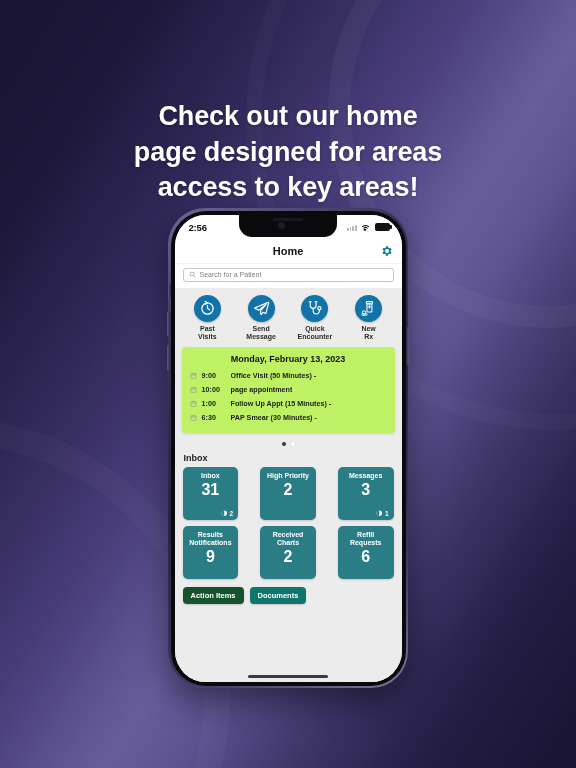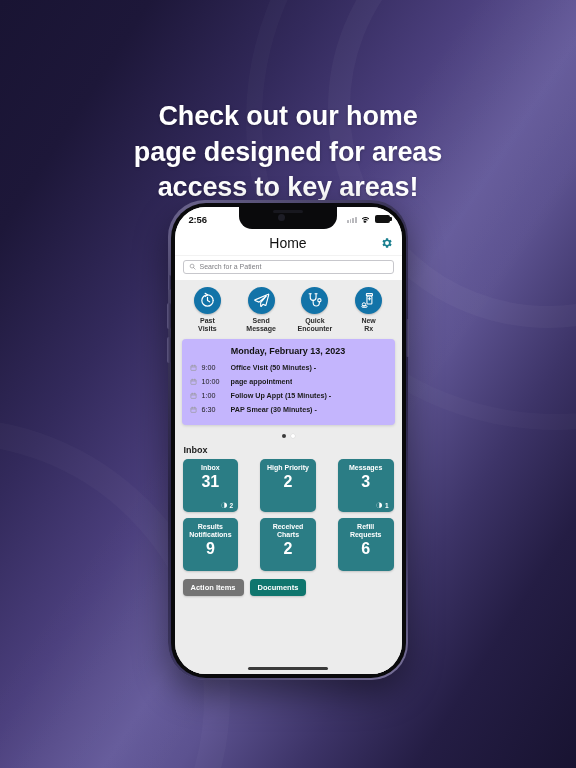--- a/index.html
+++ b/index.html
@@ -44,21 +44,21 @@
     position:absolute; left:0; right:0; top:99px;
     text-align:center; color:#fff;
     font-size:27px; font-weight:bold; line-height:1.32;
     letter-spacing:-0.1px;
     text-shadow:0 1px 3px rgba(0,0,0,.25);
   }
   #headline span { display:block; }
 
   
   #phone {
-    position:absolute; left:168px; top:200px;
+    position:absolute; left:168px; top:208px;
     width:240px; height:480px;
     border-radius:37px;
     background:linear-gradient(150deg,#6e6790 0%,#3a3458 22%,#282244 50%,#3d3760 78%,#7c749c 100%);
     padding:2.5px;
     box-shadow:0 14px 34px rgba(0,0,0,.45);
   }
   #phone .frame {
     width:100%; height:100%;
     border-radius:35px;
     background:#0a0a0c;
@@ -102,21 +102,21 @@
   .st-batt { width:15px; height:7.5px; border-radius:2px; background:#111; position:relative; }
   .st-batt:after { content:""; position:absolute; right:-2px; top:2px; width:1.5px; height:3.5px; background:#111; border-radius:0 1px 1px 0; }
 
   
   .navbar {
     flex:0 0 23px; background:#fff;
     display:flex; align-items:center; justify-content:center;
     position:relative;
     box-shadow:0 .5px 0 rgba(0,0,0,.10);
   }
-  .navbar .title { font-size:14px; font-weight:normal; color:#111; }
+  .navbar .title { font-size:11px; font-weight:bold; color:#111; }
   .gear { position:absolute; right:9px; top:50%; transform:translateY(-50%); width:13px; height:13px; cursor:pointer; }
 
   
   .body { flex:1; background:#ececec; overflow:hidden; display:flex; flex-direction:column; }
 
   .searchwrap { background:#fff; padding:5px 8px 6px; }
   .searchbar {
     height:14.5px; border:1px solid #c7c7cc; border-radius:3px; background:#fff;
     display:flex; align-items:center; gap:4px; padding:0 5px;
   }
@@ -136,30 +136,30 @@
     box-shadow:0 1px 2px rgba(0,0,0,.22);
   }
   .action .lbl {
     margin-top:3px; font-size:7px; font-weight:bold; color:#2b2b2b;
     text-align:center; line-height:1.18;
   }
 
   
   .cardwrap { padding:0 7px; }
   .card {
-    background:#c4b5fd; border-radius:4px; padding:7px 8px 8px;
+    background:#bef264; border-radius:4px; padding:7px 8px 8px;
     box-shadow:0 1px 3px rgba(0,0,0,.13);
   }
   .card .date {
     text-align:center; font-size:9px; font-weight:bold; color:#111;
     margin-bottom:5px;
   }
   .appt { display:flex; align-items:center; gap:5px; padding:2.5px 0; }
   .appt .ico { width:7px; height:7.5px; flex:0 0 7px; }
-  .appt .time { font-size:7.2px; font-weight:normal; color:#1b1b1b; width:24px; flex:0 0 24px; }
+  .appt .time { font-size:7.2px; font-weight:bold; color:#1b1b1b; width:24px; flex:0 0 24px; }
   .appt .desc { font-size:7.2px; font-weight:bold; color:#1b1b1b; white-space:nowrap; overflow:hidden; text-overflow:ellipsis; }
 
   .dots { display:flex; justify-content:center; gap:5px; padding:9px 0 7px; }
   .dot { width:4px; height:4px; border-radius:50%; }
   .dot.on { background:#3a3a3a; }
   .dot.off { background:#fff; box-shadow:0 0 0 .5px rgba(0,0,0,.07); }
 
   
   .inbox-h { font-size:9px; font-weight:bold; color:#1b1b1b; padding:0 9px 4px; }
   .tiles { padding:0 8px; display:flex; flex-direction:column; gap:6px; }
@@ -185,21 +185,21 @@
   }
   .tile .t-badge .bi { width:6.5px; height:6.5px; flex:0 0 6.5px; }
   .tile .t-badge .bn { font-size:6.5px; font-weight:bold; color:#fff; }
 
   
   .btnrow { display:flex; gap:6px; padding:8px 8px 0; }
   .pbtn {
     padding:4px 8px; border-radius:4px; font-size:7.5px; font-weight:bold;
     color:#fff; cursor:pointer; box-shadow:0 1px 2px rgba(0,0,0,.17);
   }
-  .pbtn.teal { background:#737373; }
+  .pbtn.teal { background:#14532d; }
   .pbtn.gray { background:#0f766e; }
 
   .homebar {
     margin-top:auto; display:flex; justify-content:center;
     padding:5px 0 4px; background:#ececec;
   }
   .homebar i { display:block; width:80px; height:3px; border-radius:2px; background:#3a3a3a; }
 </style>
 </head>
 <body>

